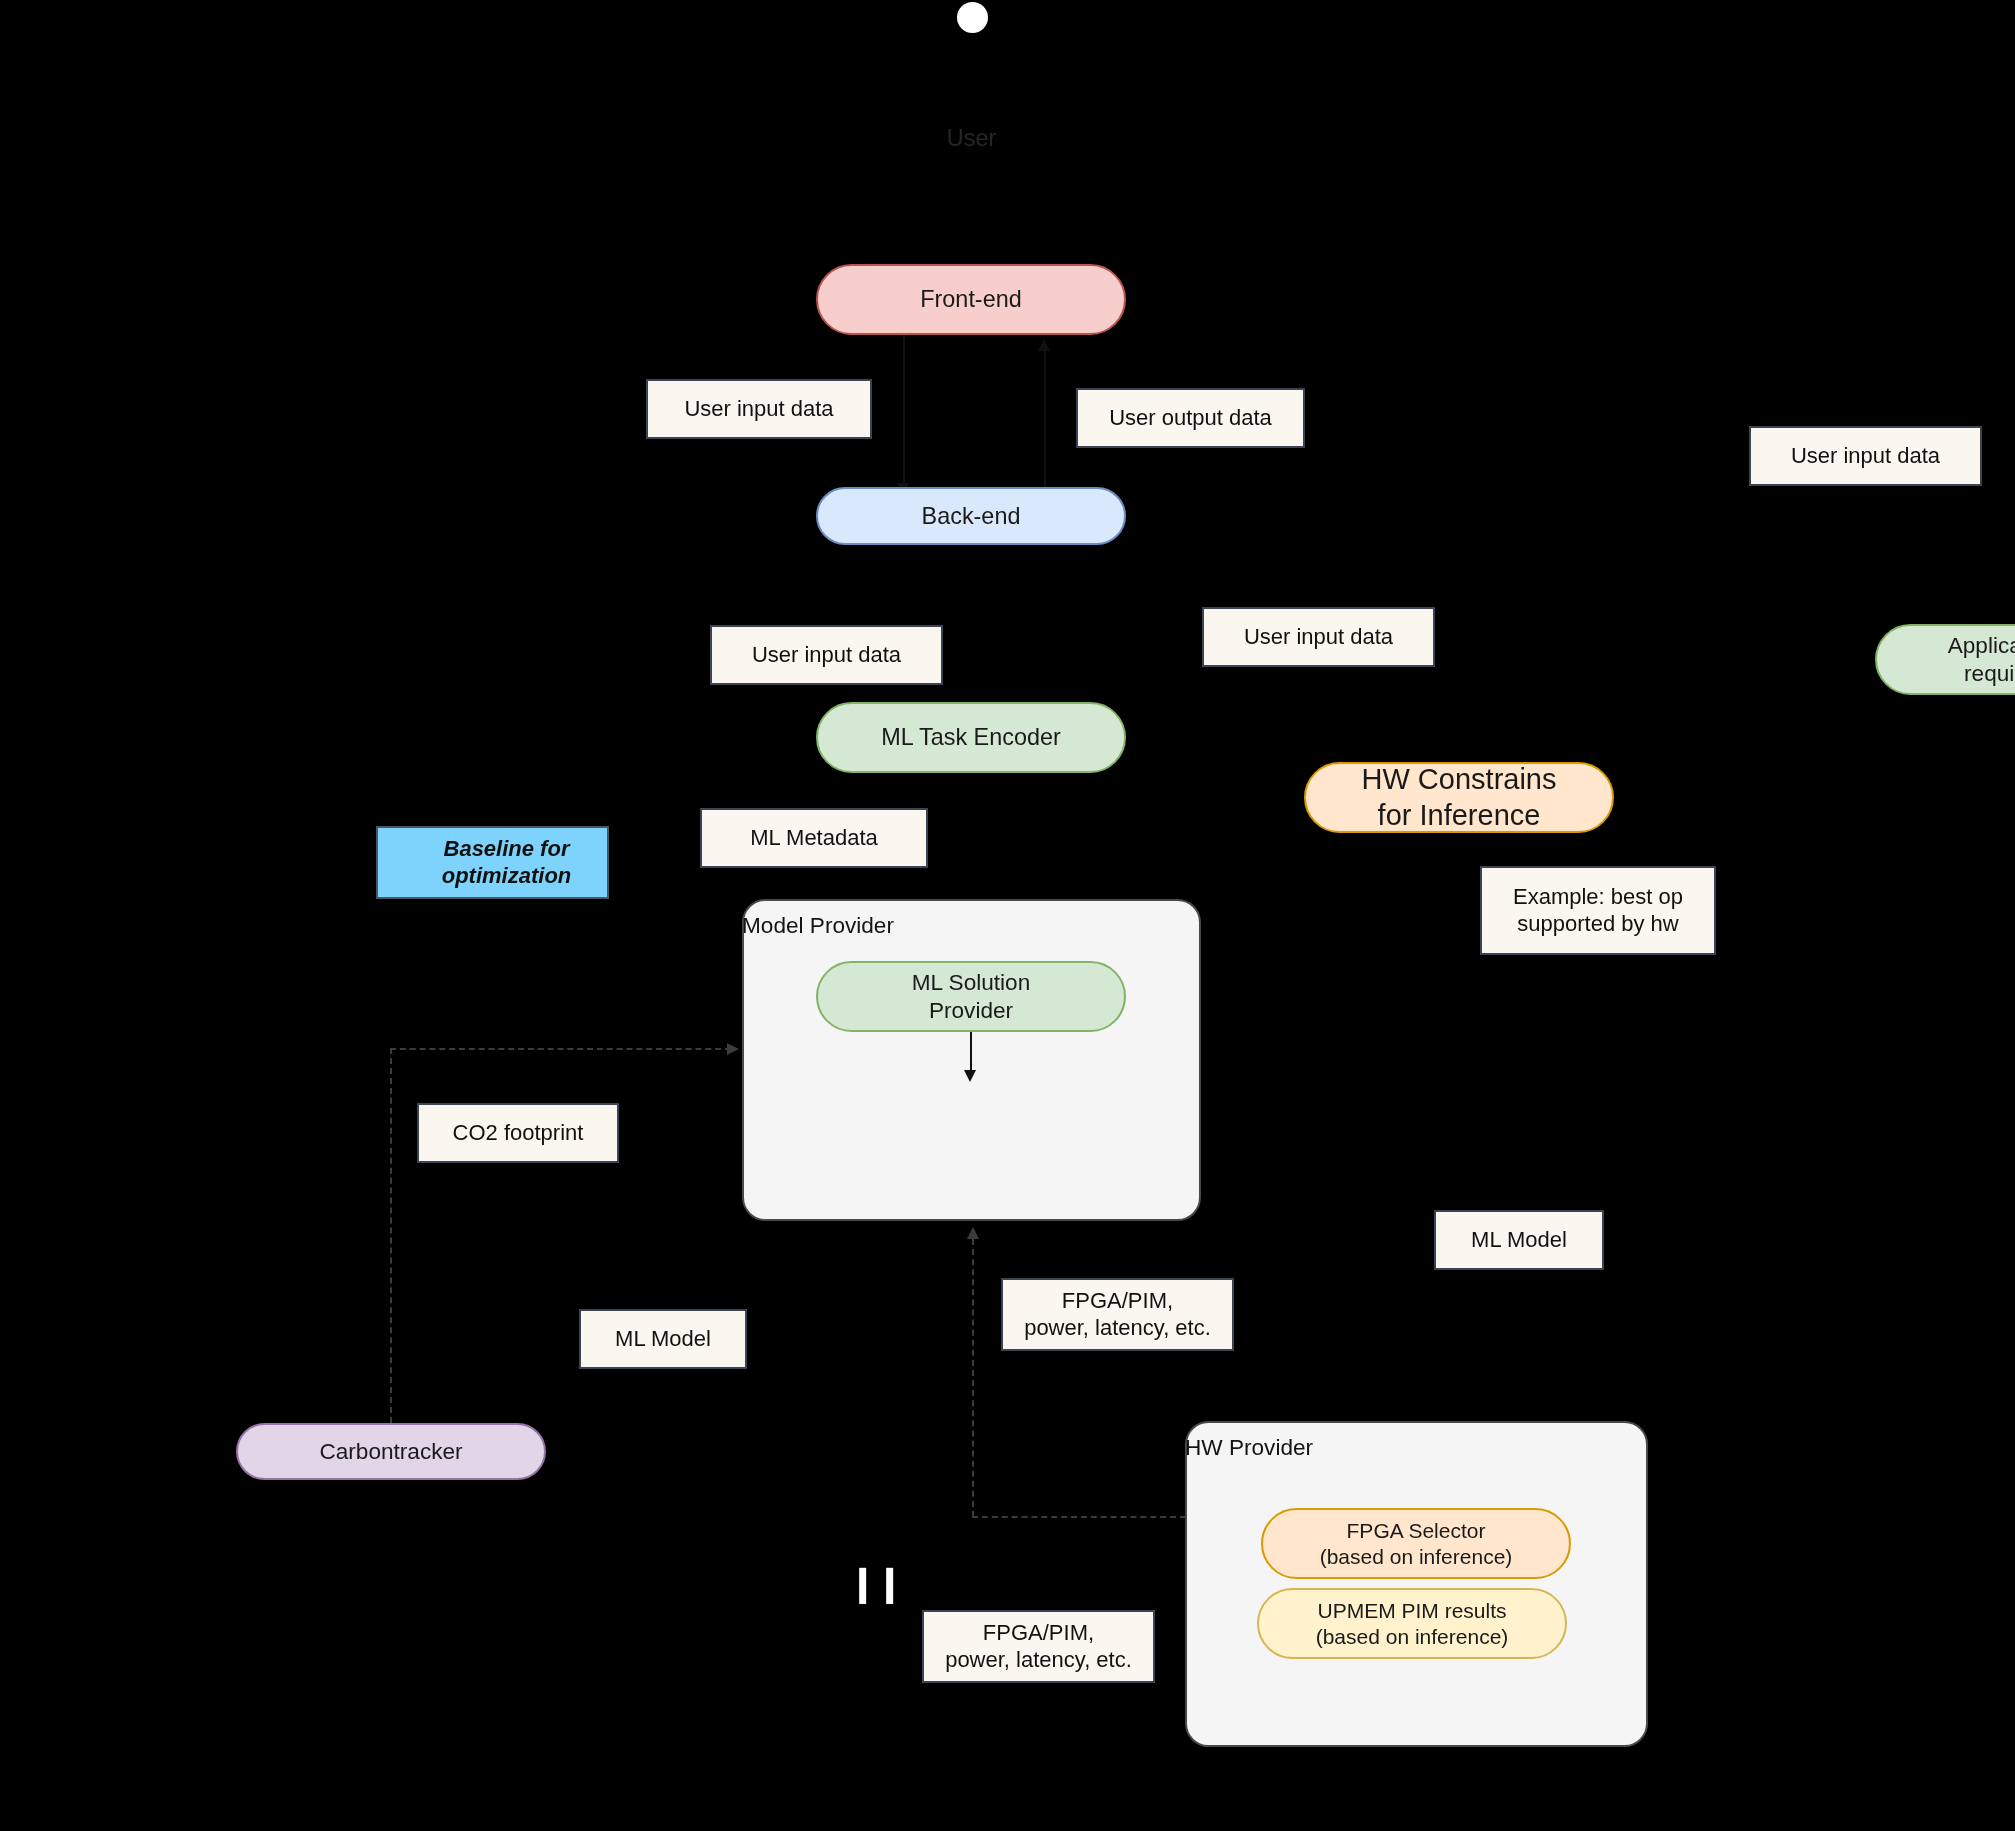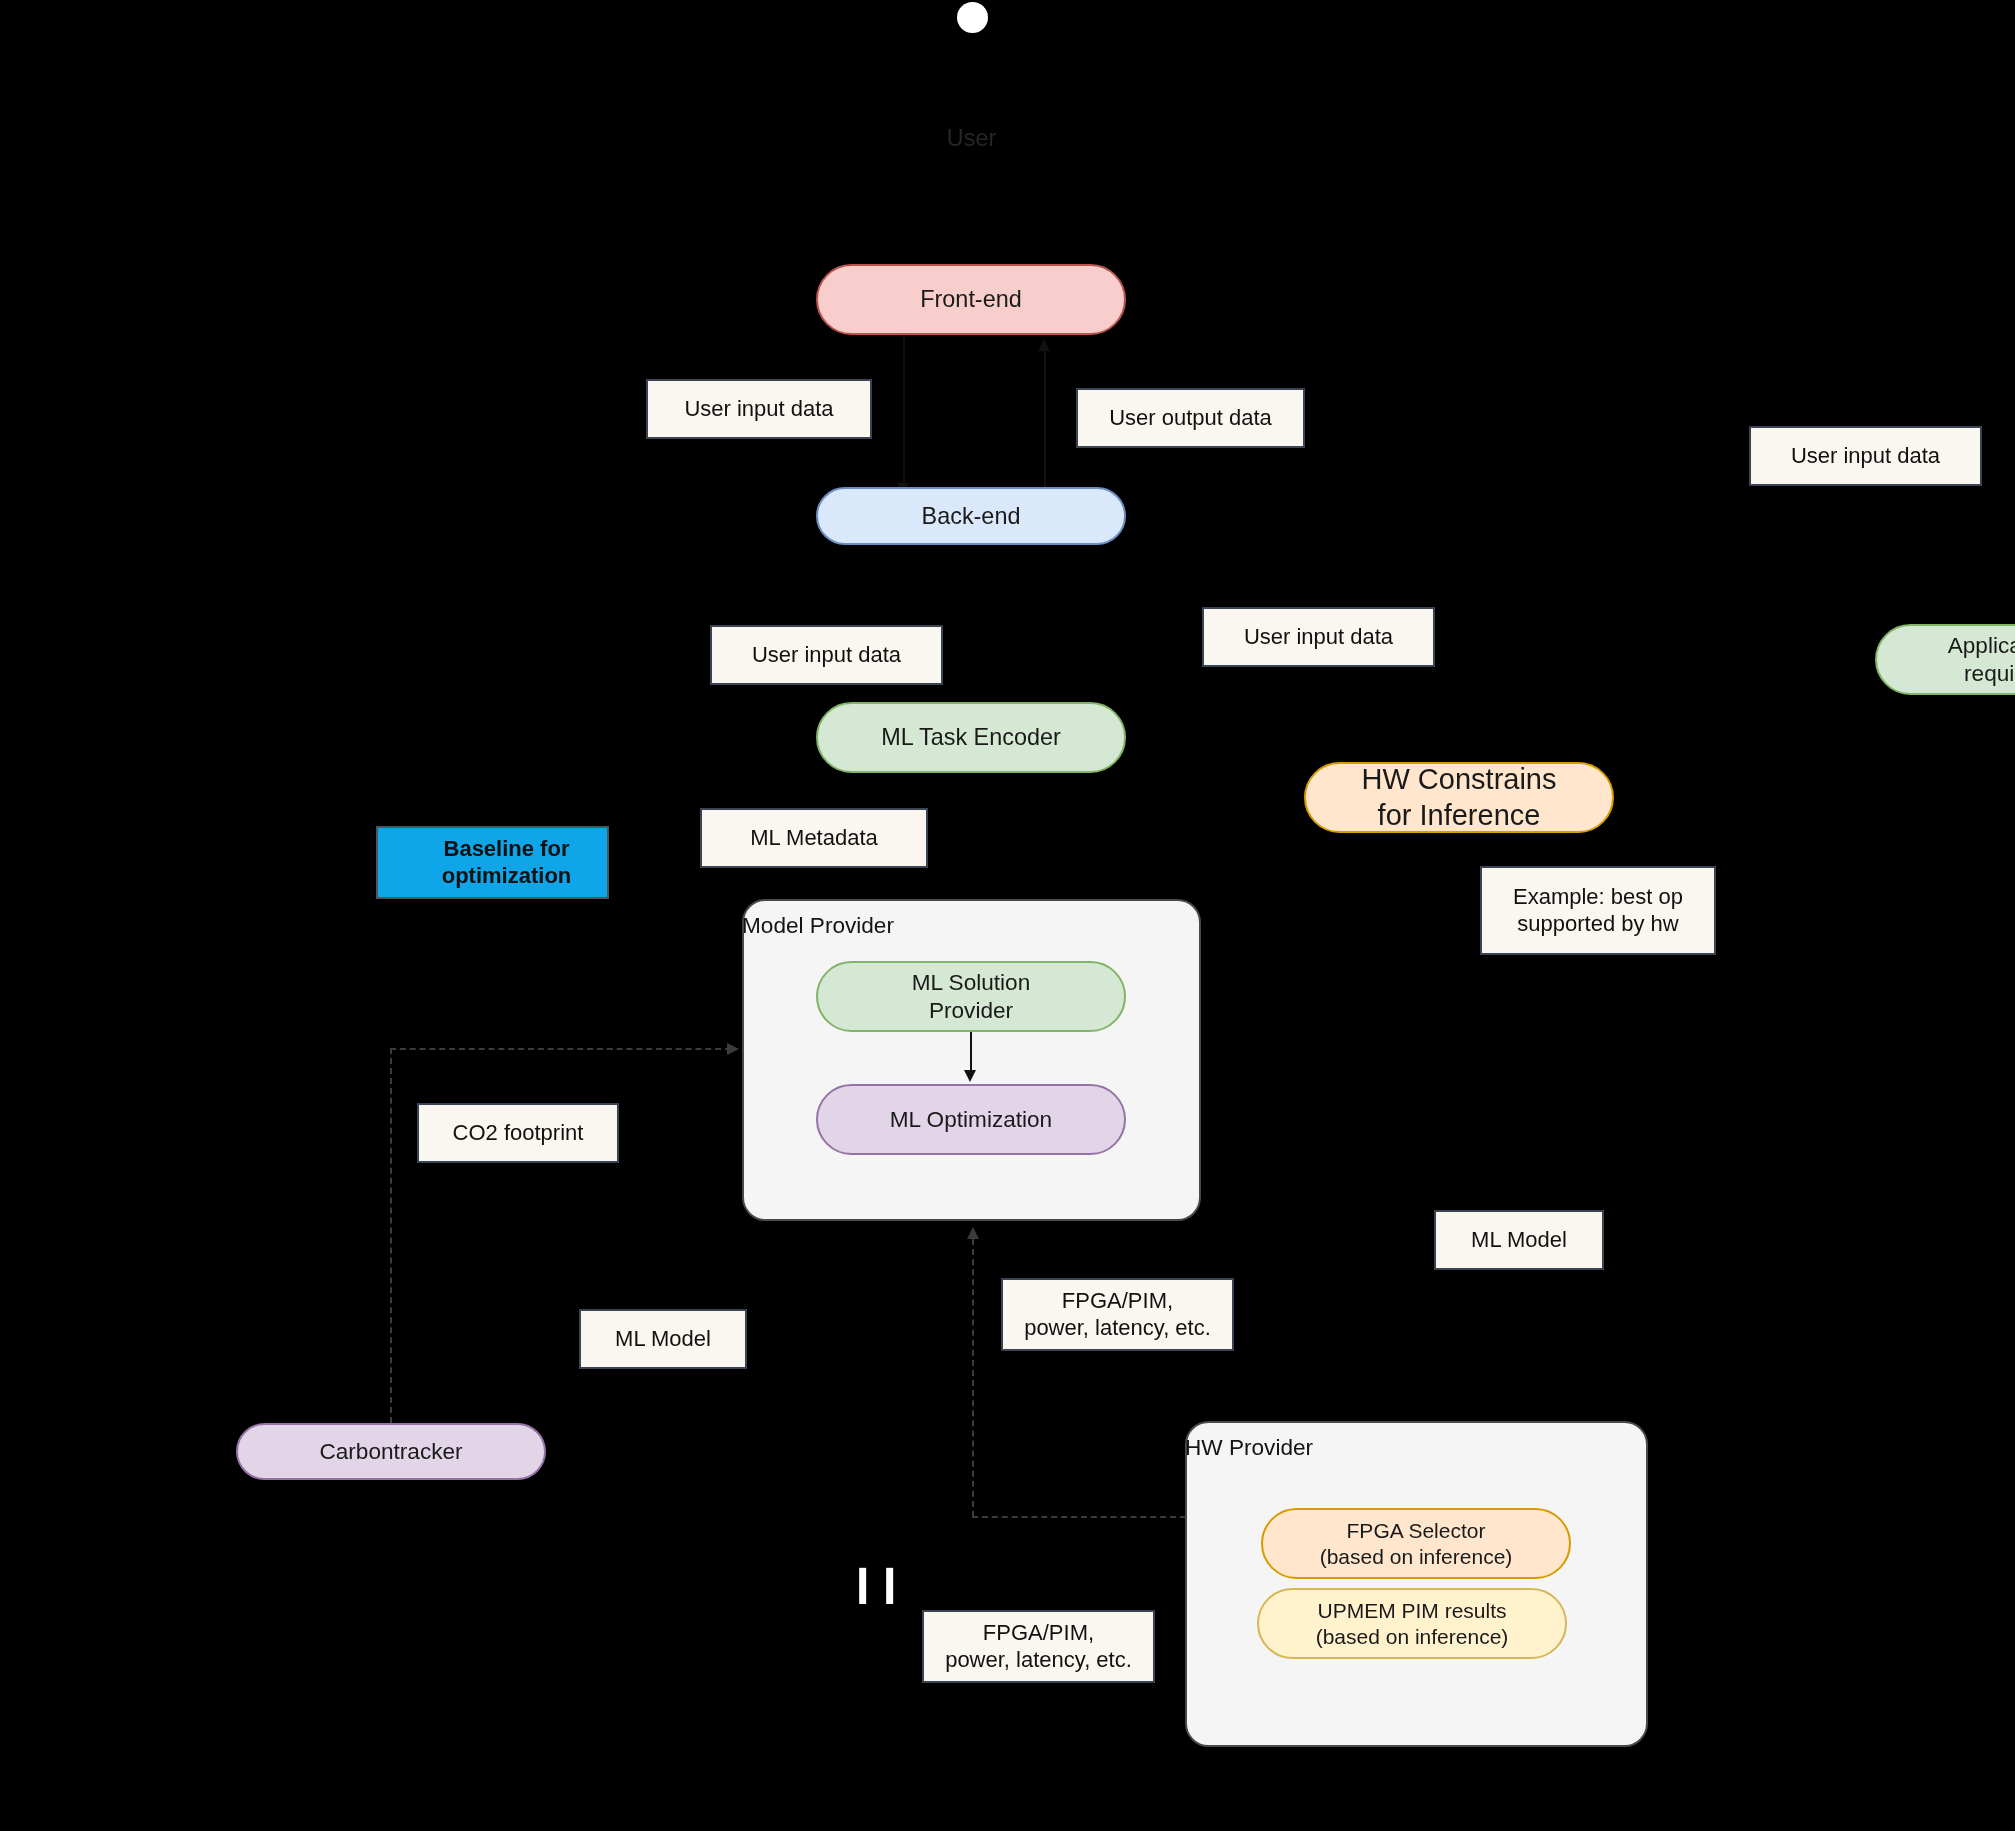--- a/index.html
+++ b/index.html
@@ -25,23 +25,24 @@
     border-radius:403px;
     border-width:2px;border-style:solid;
   }
   .label-box{
     background:#f9f7ef;
     border:2px solid #3b4453;
     color:#111111;
     font-size:22px;
   }
   .label-box.alt{
-    background:#0ea5e9;
+    background:#7dd3fc;
     border:2px solid #4d5560;
     font-weight:bold;
+    font-style:italic;
     padding-left:28px;
   }
   .container{
     position:absolute;
     box-sizing:border-box;
     background:#f5f5f5;
     border:2px solid #4a4a4a;
     border-radius:23.4px;
     box-shadow:2.4px 2.4px 0 rgba(0,0,0,.18);
   }
@@ -160,22 +161,20 @@
   <div class="container" style="left:742px;top:899px;width:459px;height:322px;"></div>
   <div class="container-title" style="left:742px;top:913px;width:459px;">Model Provider</div>
 
   <div class="node rounded" style="left:816px;top:961px;width:310px;height:71px;
               background:#d5e8d4;border-color:#82b366;font-size:22.6px;">ML Solution
 Provider</div>
 
   <div class="edge edge-v" style="left:970px;top:1032px;width:2px;height:42px;"></div>
   <div class="arrowhead arr-down" style="left:964px;top:1070px;"></div>
 
-  <div class="node rounded" style="left:816px;top:1084px;width:310px;height:71px;
-              background:#e1d5e7;border-color:#9673a6;font-size:22.6px;">ML Optimization</div>
 
   <div class="container" style="left:1185px;top:1421px;width:463px;height:326px;"></div>
   <div class="container-title" style="left:1185px;top:1435px;width:463px;">HW Provider</div>
 
   <div class="node rounded" style="left:1261px;top:1484px;width:310px;height:71px;
               background:#ffe6cc;border-color:#d79b00;font-size:21px;margin-top:24px;">FPGA Selector
 (based on inference)</div>
 
   <div class="node rounded" style="left:1257px;top:1588px;width:310px;height:71px;
               background:#fff2cc;border-color:#d6b656;font-size:21px;">UPMEM PIM results

